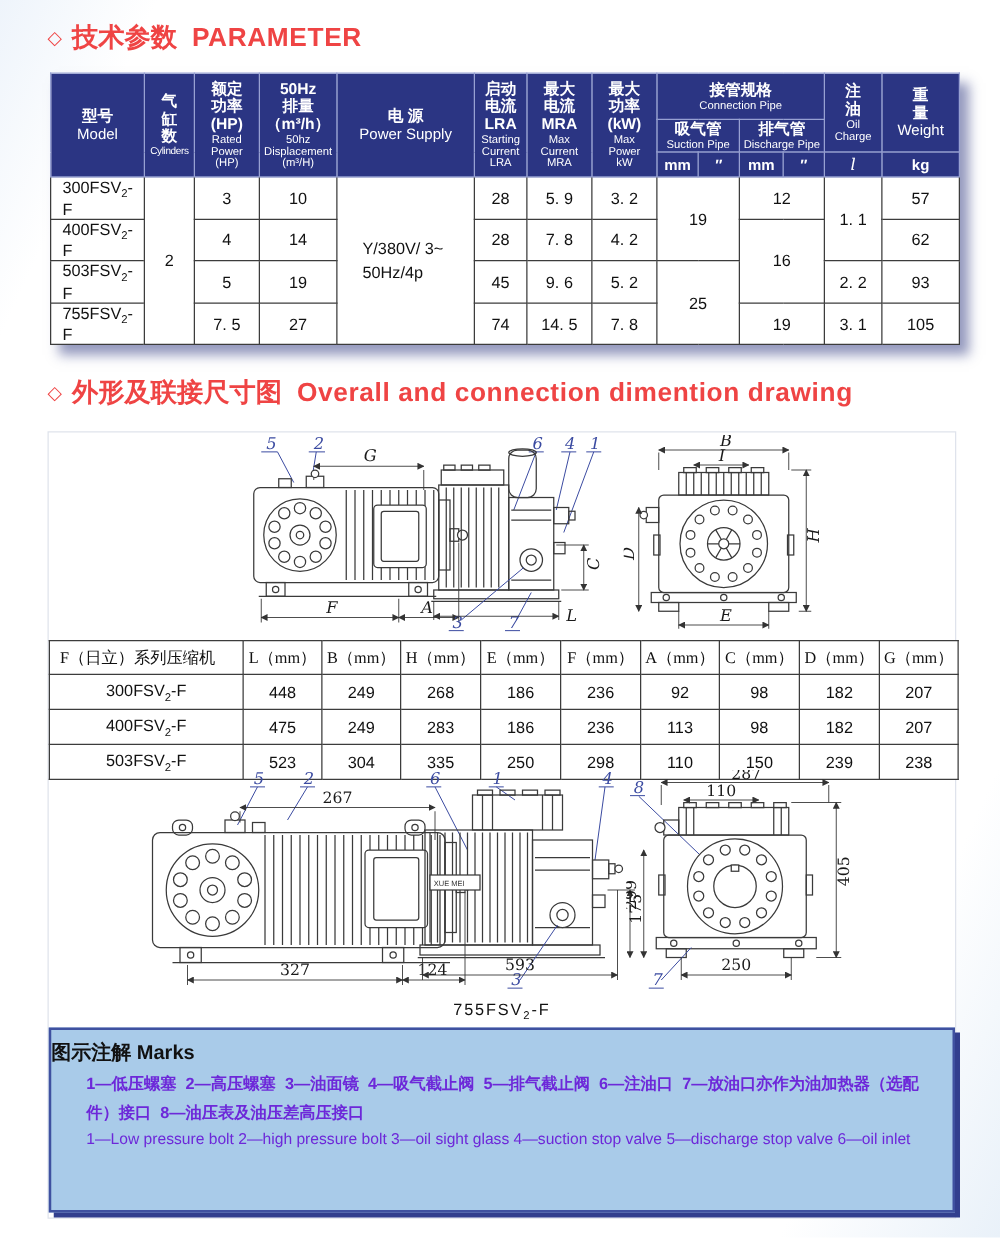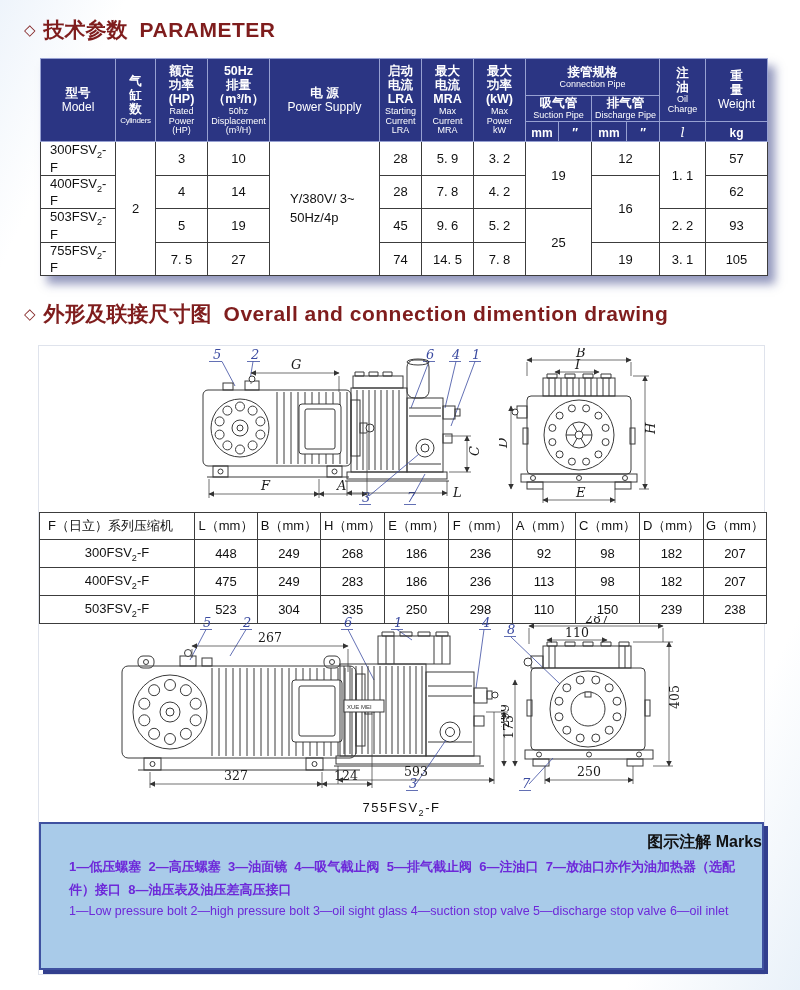--- a/index.html
+++ b/index.html
@@ -3,21 +3,21 @@
 <meta charset="utf-8">
 <style>
   html,body{margin:0;padding:0;}
   body{
     width:800px;height:990px;position:relative;overflow:hidden;
     background:linear-gradient(115deg,#eef4fb 0%,#ffffff 10%,#ffffff 86%,#e9f1f9 100%);
     font-family:"Liberation Sans","DejaVu Sans",sans-serif;
     -webkit-font-smoothing:antialiased;
   }
   
-  .sec-title{position:absolute;left:24px;color:#7f1d1d;font-weight:bold;font-size:21px;white-space:nowrap;}
+  .sec-title{position:absolute;left:38px;color:#ef4444;font-weight:bold;font-size:21px;white-space:nowrap;}
   .sec-title .marker{font-size:15px;font-weight:normal;vertical-align:2px;margin-right:8px;}
   .sec-title .en{margin-left:12px;letter-spacing:0.5px;}
   #title1{top:16px;}
   #title2{top:300px;}
 
   
   #param-table{
     position:absolute;left:40px;top:58px;border-collapse:collapse;table-layout:fixed;
     box-shadow:7px 8px 9px rgba(42,52,125,0.5);
     background:#fff;
@@ -47,21 +47,21 @@
   #dwg-box{
     position:absolute;left:38px;top:345px;width:727px;height:630px;
     background:#fff;border:1px solid #dfe3ec;box-sizing:border-box;
   }
 
   
   #dim-table{
     position:absolute;left:0px;top:166px;width:727px;border-collapse:collapse;table-layout:fixed;background:#fff;
   }
   #dim-table th{
-    border:1px solid #3c3c3c;font-size:13px;font-weight:normal;color:#111;height:26px;text-align:center;padding:0 0;background:#fff;
+    border:1px solid #3c3c3c;font-size:13px;font-weight:normal;color:#111;height:26px;text-align:center;padding:0 0;background:#fff;font-family:Liberation Serif, serif;
   }
   #dim-table th.left{text-align:left;padding-left:8px;}
   #dim-table td{
     border:1px solid #3c3c3c;font-size:13px;color:#111;height:25px;text-align:center;background:#fff;
   }
 
   
   .draw{position:absolute;}
   .draw rect,.draw circle,.draw ellipse,.draw path,.draw line,.draw polyline{fill:none;stroke:#3a3a3a;stroke-width:1;}
   .draw .wfill{fill:#fff;}
@@ -74,21 +74,21 @@
   .draw .brand{fill:#333;font-size:6px;font-family:"Liberation Sans",sans-serif;}
 
   
   #dwg-caption{position:absolute;left:0;right:0;top:454px;text-align:center;font-size:13px;color:#111;letter-spacing:1.5px;}
 
   
   #notes{
     position:absolute;left:0;right:0;top:476px;height:148px;box-sizing:border-box;
     background:#a9cbe9;border:2px solid #3f51a0;box-shadow:4px 4px 0 #323f8e;
   }
-  #notes .ttl{text-align:right;font-size:16px;font-weight:bold;color:#111;margin-top:8px;}
+  #notes .ttl{text-align:left;font-size:16px;font-weight:bold;color:#111;margin-top:8px;}
   #notes .line{white-space:pre;font-size:12.5px;color:#6d28d9;margin:5px 0 0 28px;}
   #notes .line.zh{font-weight:bold;font-size:13px;}
 </style>
 </head>
 <body>
 
 <svg width="0" height="0" style="position:absolute">
   <defs>
     <marker id="ar" viewBox="0 0 10 10" refX="9" refY="5" markerWidth="8" markerHeight="8" orient="auto-start-reverse">
       <path d="M0,0L10,5L0,10z" fill="#333" stroke="none"></path>

